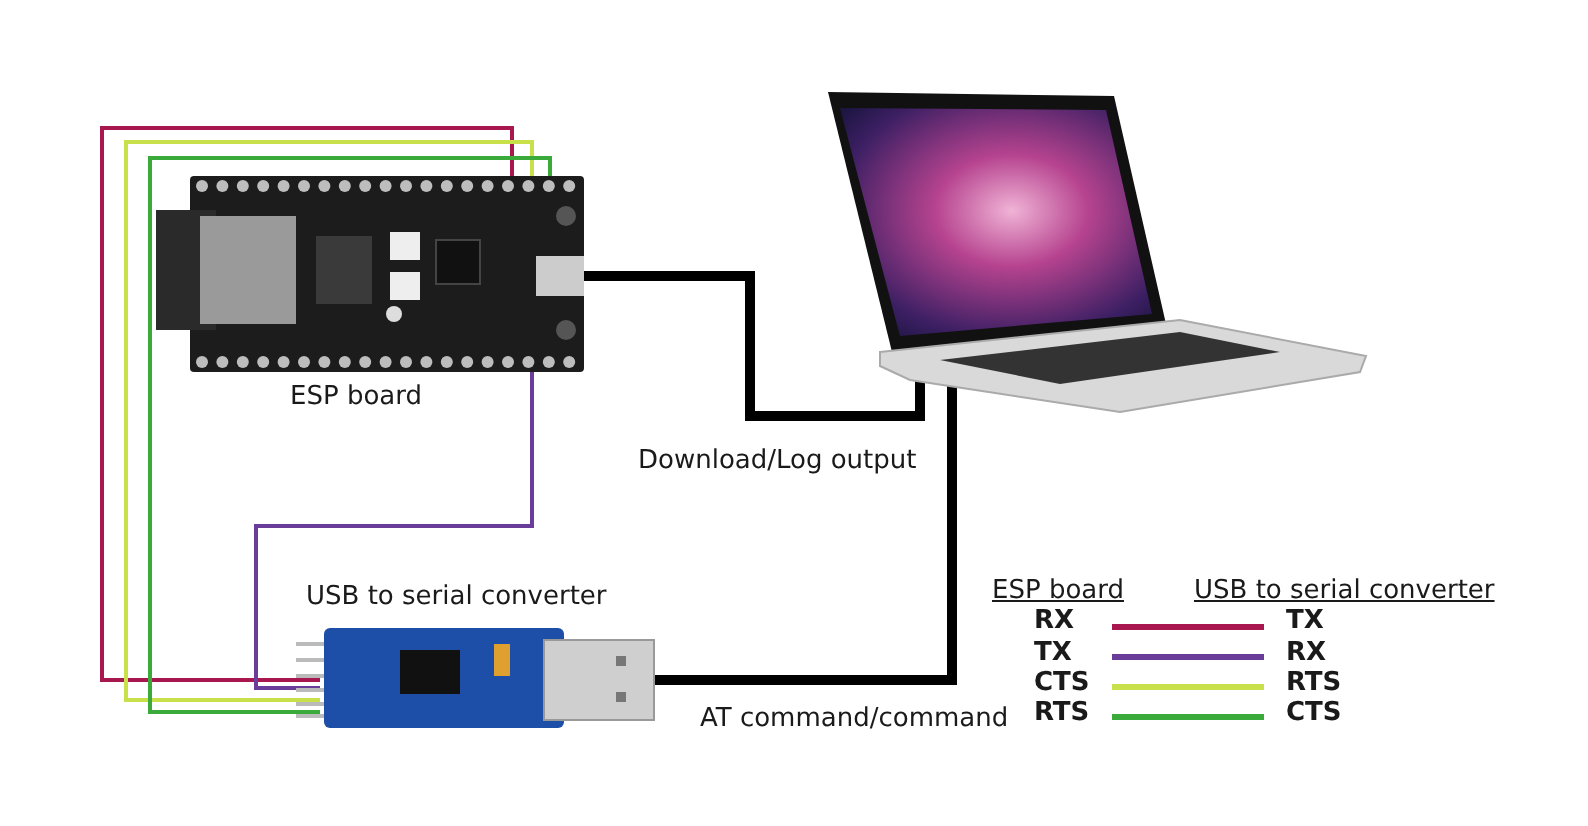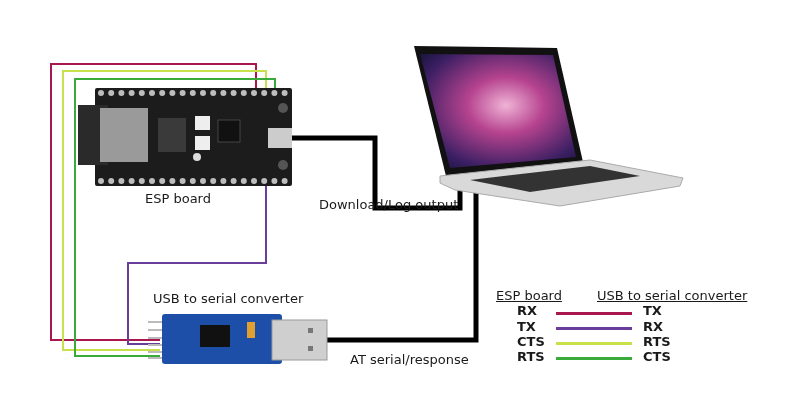--- a/index.html
+++ b/index.html
@@ -113,22 +113,22 @@
     </defs>
     <polygon points="414,46 557,48 583,162 446,176" fill="#111"></polygon>
     <polygon points="420,54 553,55 576,157 450,168" fill="url(#scr)"></polygon>
     <polygon points="440,176 590,160 683,178 680,186 560,206 455,190 440,183" fill="#d9d9d9" stroke="#aaa"></polygon>
     <polygon points="470,180 590,166 640,176 530,192" fill="#333"></polygon>
   </g>
 </svg>
 
 <div class="lbl" style="left:145px;top:191px;">ESP board</div>
 <div class="lbl" style="left:153px;top:291px;">USB to serial converter</div>
-<div class="lbl" style="left:319px;top:197px;">Download/Log output</div>
-<div class="lbl" style="left:350px;top:352px;">AT serial/response</div>
+<div class="lbl" style="left:319px;top:223px;">Download/Log output</div>
+<div class="lbl" style="left:350px;top:352px;">AT command/command</div>
 
 <div>
   <div class="legend-head" style="left:496px;top:288px;">ESP board</div>
   <div class="legend-head" style="left:597px;top:288px;">USB to serial converter</div>
 
   <div class="legend-cell" style="left:517px;top:303px;">RX</div>
   <div class="legend-line" style="left: 556px; top: 312px; background: rgb(168, 24, 79);"></div>
   <div class="legend-cell" style="left:643px;top:303px;">TX</div>
 
   <div class="legend-cell" style="left:517px;top:319px;">TX</div>

